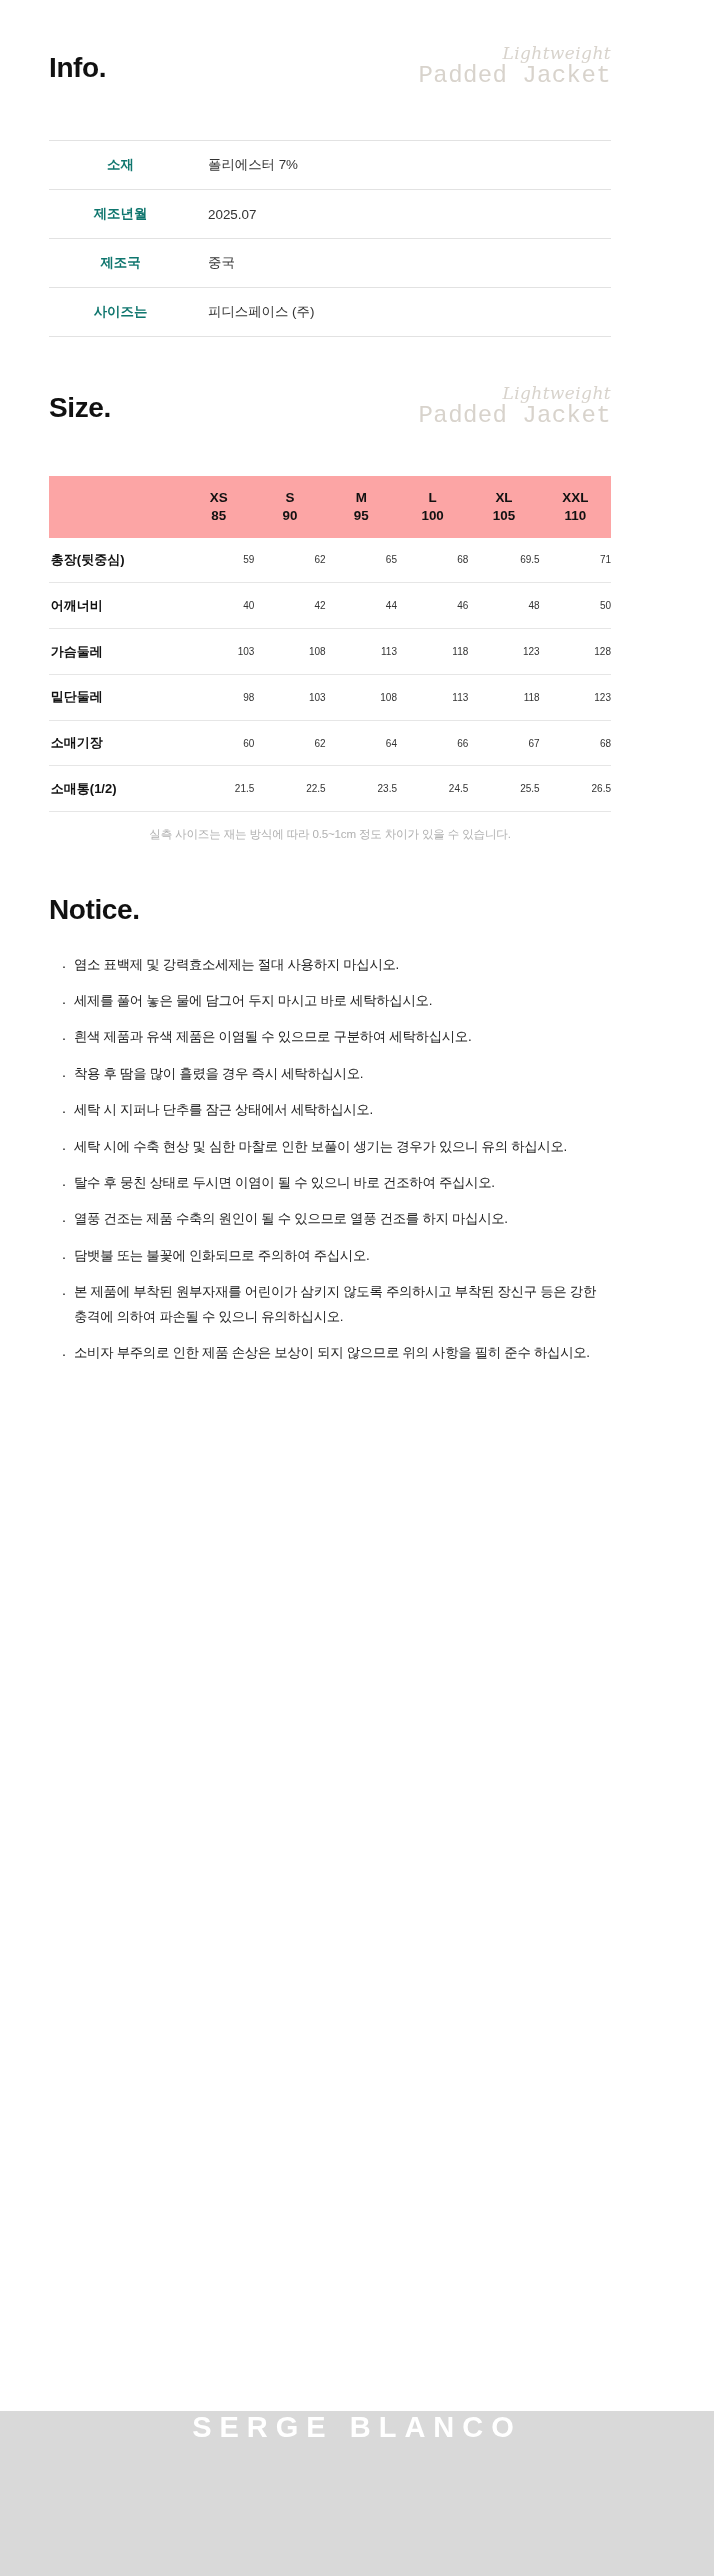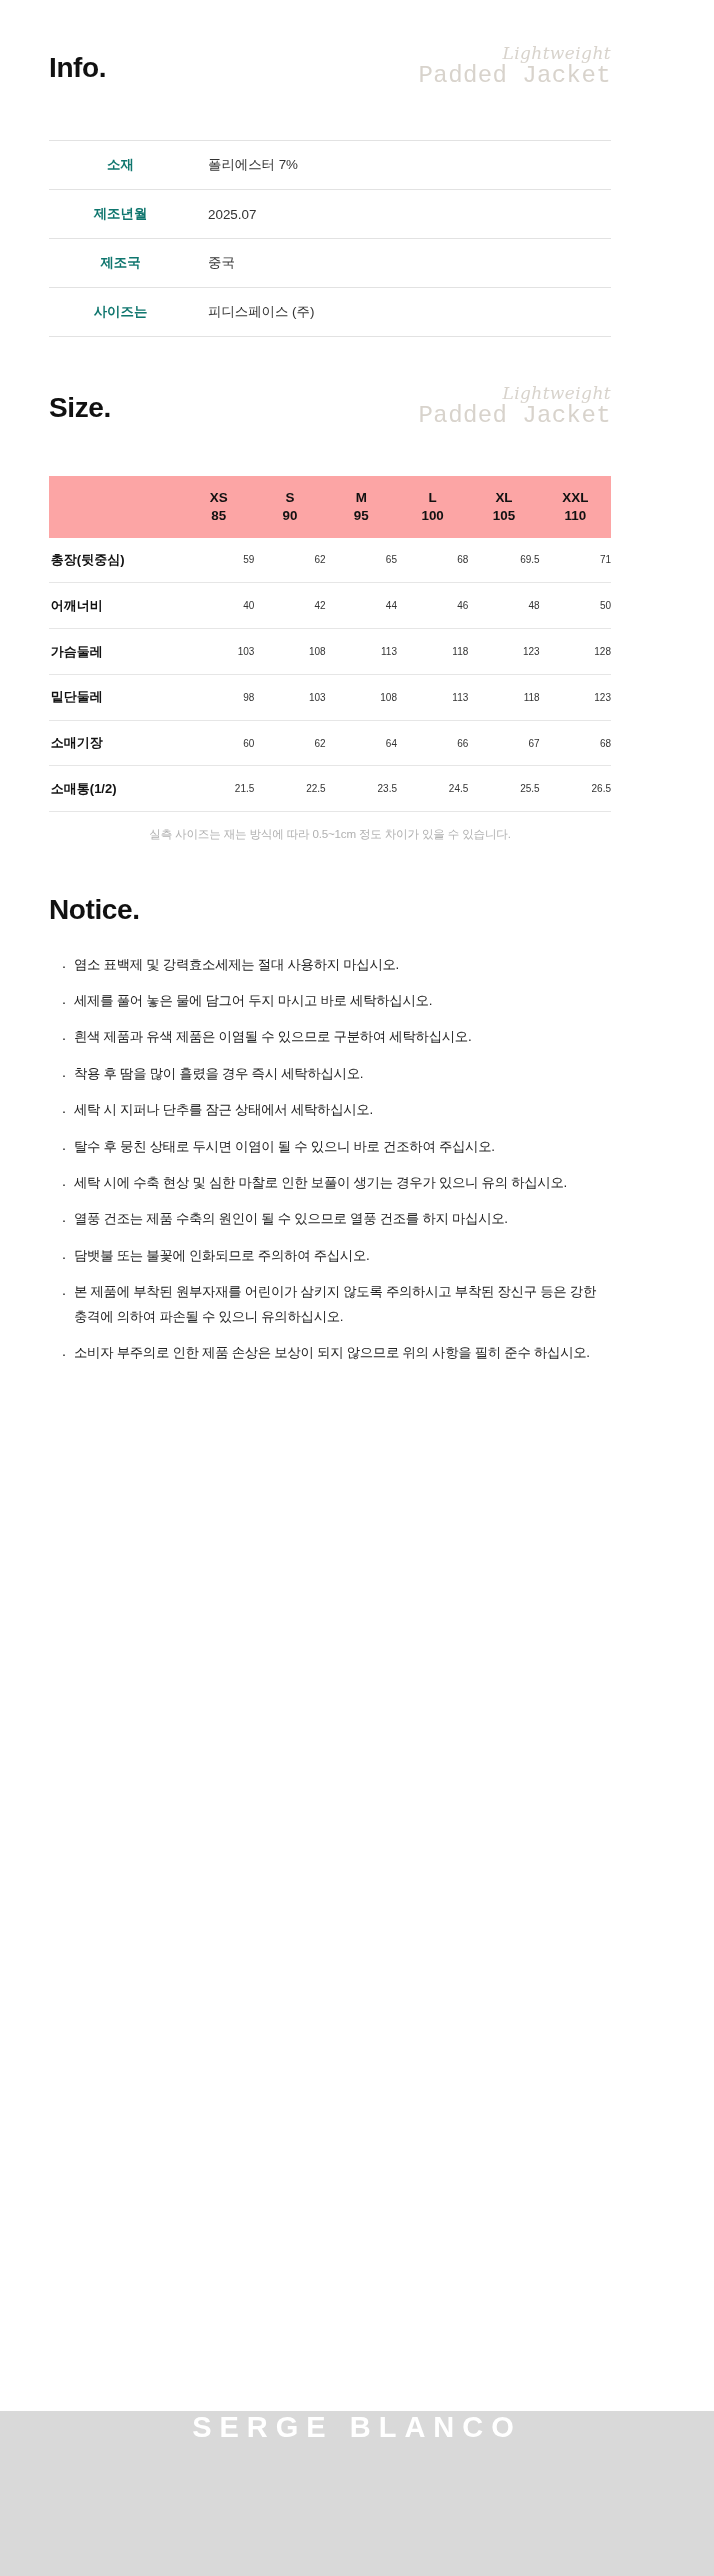--- a/index.html
+++ b/index.html
@@ -337,22 +337,22 @@
     </div>
 
     <div class="notice-block">
       <div class="notice-title">Notice.</div>
       <ul class="notice-list">
         <li>염소 표백제 및 강력효소세제는 절대 사용하지 마십시오.</li>
         <li>세제를 풀어 놓은 물에 담그어 두지 마시고 바로 세탁하십시오.</li>
         <li>흰색 제품과 유색 제품은 이염될 수 있으므로 구분하여 세탁하십시오.</li>
         <li>착용 후 땀을 많이 흘렸을 경우 즉시 세탁하십시오.</li>
         <li>세탁 시 지퍼나 단추를 잠근 상태에서 세탁하십시오.</li>
+        <li>세탁 시에 수축 현상 및 심한 마찰로 인한 보풀이 생기는 경우가 있으니 유의 하십시오.</li>
         <li>탈수 후 뭉친 상태로 두시면 이염이 될 수 있으니 바로 건조하여 주십시오.</li>
-        <li>세탁 시에 수축 현상 및 심한 마찰로 인한 보풀이 생기는 경우가 있으니 유의 하십시오.</li>
         <li>열풍 건조는 제품 수축의 원인이 될 수 있으므로 열풍 건조를 하지 마십시오.</li>
         <li>담뱃불 또는 불꽃에 인화되므로 주의하여 주십시오.</li>
         <li>본 제품에 부착된 원부자재를 어린이가 삼키지 않도록 주의하시고 부착된 장신구 등은 강한 충격에 의하여 파손될 수 있으니 유의하십시오.</li>
         <li>소비자 부주의로 인한 제품 손상은 보상이 되지 않으므로 위의 사항을 필히 준수 하십시오.</li>
       </ul>
     </div>
 
   </div>
 
   <div class="footer">

